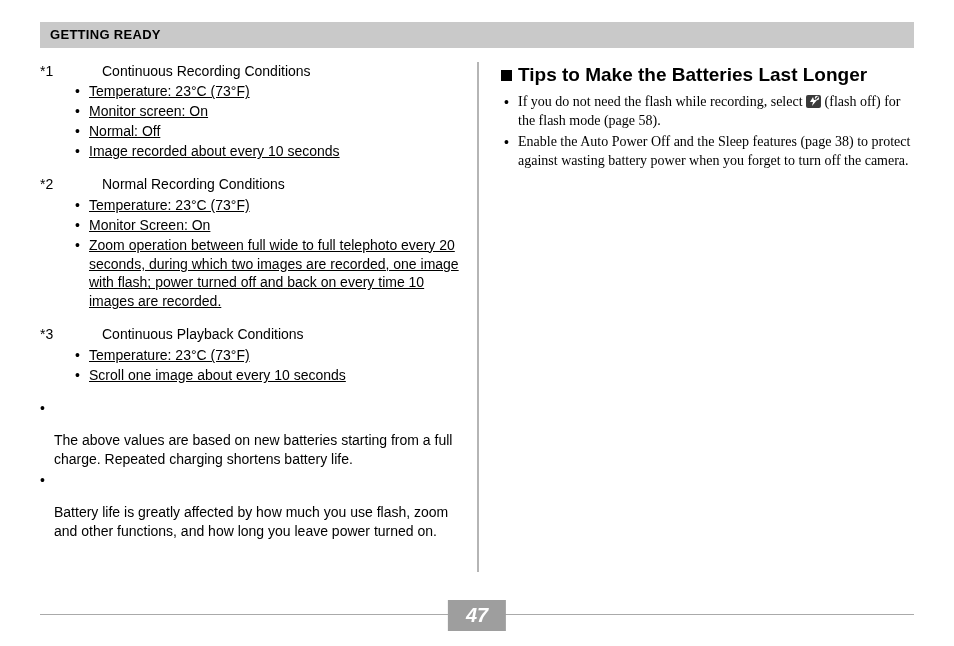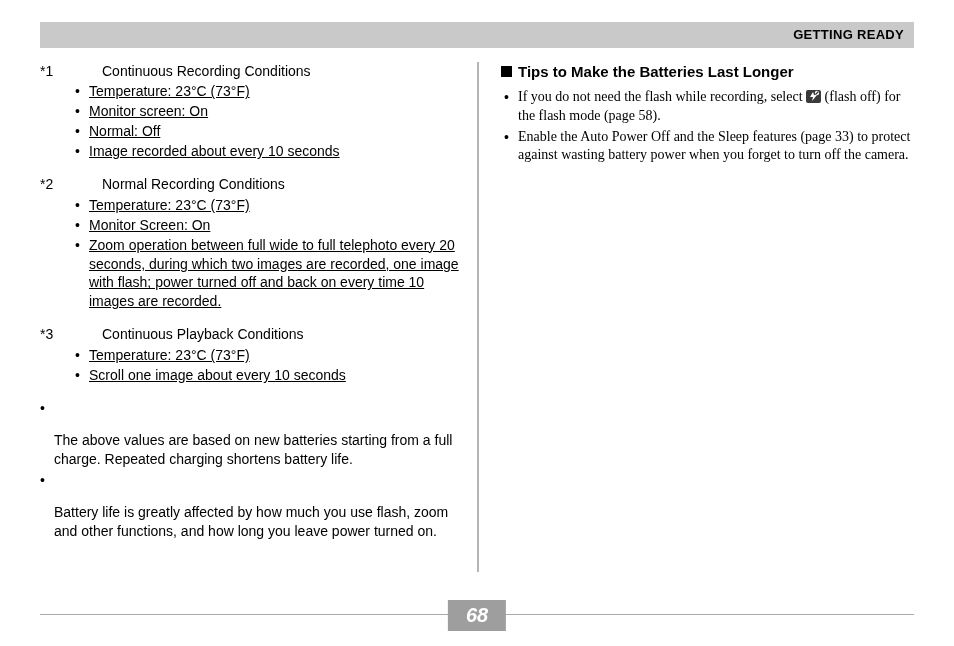--- a/index.html
+++ b/index.html
@@ -18,21 +18,20 @@
     box-sizing: border-box;
     padding: 22px 40px 0 40px;
   }
   .header-bar {
     background: #c9c9c9;
     padding: 4px 10px;
     font-weight: bold;
     font-size: 13px;
     letter-spacing: 0.3px;
     margin-bottom: 14px;
-    text-align: right;
   }
   .columns {
     display: flex;
     height: 510px;
   }
   .col {
     width: 50%;
     box-sizing: border-box;
   }
   .col-left {
@@ -83,21 +82,21 @@
   .note-item .bullet {
     flex: 0 0 14px;
   }
   .note-item .txt {
     flex: 1;
     margin-top: 32px;
   }
 
   .tips-heading {
     font-weight: bold;
-    font-size: 15px;
+    font-size: 19px;
     margin: 0 0 6px 0;
   }
   .tips-heading .sq {
     display: inline-block;
     width: 11px;
     height: 11px;
     background: #000;
     margin-right: 6px;
     vertical-align: 0;
   }
@@ -254,27 +253,27 @@
               <line x1="9.5" y1="4.5" x2="12.5" y2="1.5" stroke="#3a3a3a" stroke-width="1.2"></line>
             </svg>
           </span>
           <span> (flash off) for the flash mode (page 58).</span>
         </span>
       </div>
 
       <div class="tip-item">
         <span class="bullet">•</span>
         <span class="txt">
-          <span>Enable the Auto Power Off and the Sleep features (page 33) to protect against wasting battery power when you forget to turn off the camera.</span>
+          <span>Enable the Auto Power Off and the Sleep features (page 38) to protect against wasting battery power when you forget to turn off the camera.</span>
         </span>
       </div>
     </div>
 
   </div>
 
   <div class="footer">
     <div class="rule"></div>
     <div class="pagebox">
-      <span>68</span>
+      <span>47</span>
     </div>
   </div>
 
 </div>
 
 </body></html>

